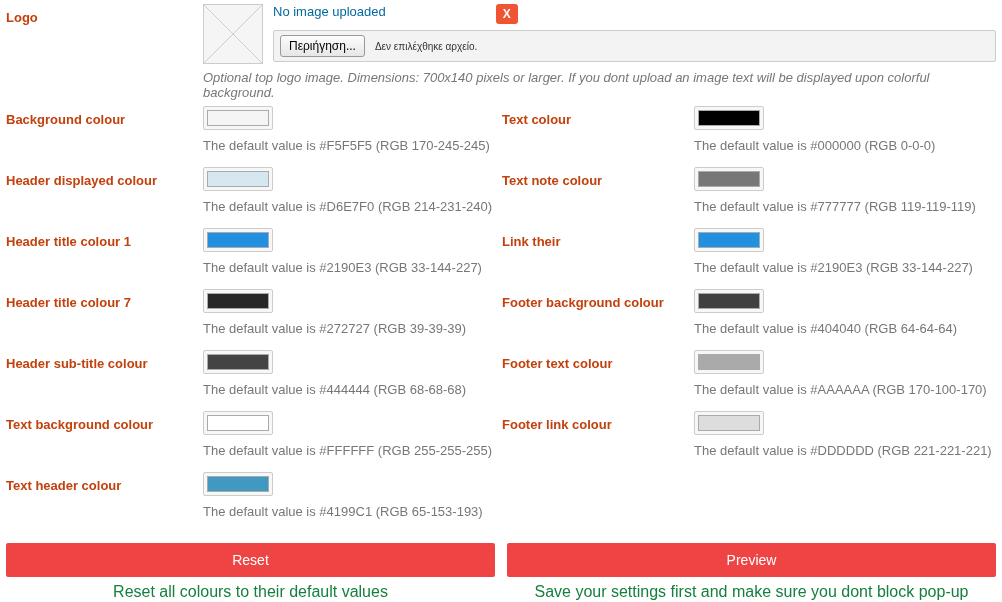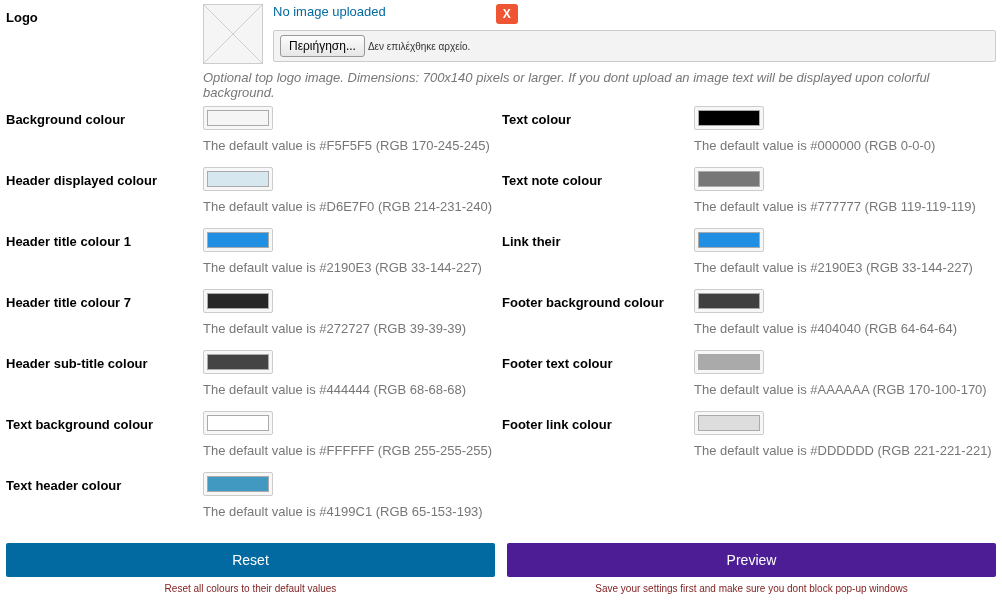--- a/index.html
+++ b/index.html
@@ -8,21 +8,21 @@
     font-size: 13px;
     color: #333;
     background: #fff;
     padding: 4px 6px;
     width: 1002px;
   }
   .row { display: flex; align-items: flex-start; margin-bottom: 6px; }
   .label-col {
     width: 197px;
     font-weight: bold;
-    color: #000000;
+    color: #c2410c;
     padding-top: 6px;
     font-size: 13px;
   }
   .field-col { flex: 1; }
   .two-col { display: flex; gap: 2px; }
   .two-col > .cell { flex: 1; }
   .cell { display: flex; }
   .cell .label-col { width: 197px; }
   .cell:nth-child(2) .label-col { width: 192px; }
   .swatch-wrap {
@@ -70,21 +70,21 @@
     align-items:center;
     justify-content:center;
   }
   .file-row {
     margin-top:6px;
     border:1px solid #ccc;
     background:#f3f3f3;
     padding:4px 6px;
     display:flex;
     align-items:center;
-    gap:3px;
+    gap:10px;
     border-radius:2px;
   }
   .browse-btn {
     border:1px solid #999;
     background:linear-gradient(#fdfdfd,#e6e6e6);
     border-radius:3px;
     padding:3px 8px;
     font-size:12px;
     cursor:pointer;
   }
@@ -95,23 +95,23 @@
   .btn-col { flex:1; text-align:center; }
   .big-btn {
     width:100%;
     border:none;
     color:#fff;
     font-size:14px;
     padding:9px 0;
     cursor:pointer;
     border-radius:2px;
   }
-  .btn-reset { background:#0369a1; }
-  .btn-preview { background:#4c1d95; }
-  .btn-hint { color:#7f1d1d; font-size:10px; margin-top:6px; }
+  .btn-reset { background:#ef4444; }
+  .btn-preview { background:#ef4444; }
+  .btn-hint { color:#15803d; font-size:16px; margin-top:6px; }
   .field-block { margin-bottom: 14px; }
 </style>
 </head>
 <body>
 
 <div class="row">
   <div class="label-col">Logo</div>
   <div class="logo-col">
     <div class="logo-placeholder">
       <svg viewBox="0 0 60 60">

